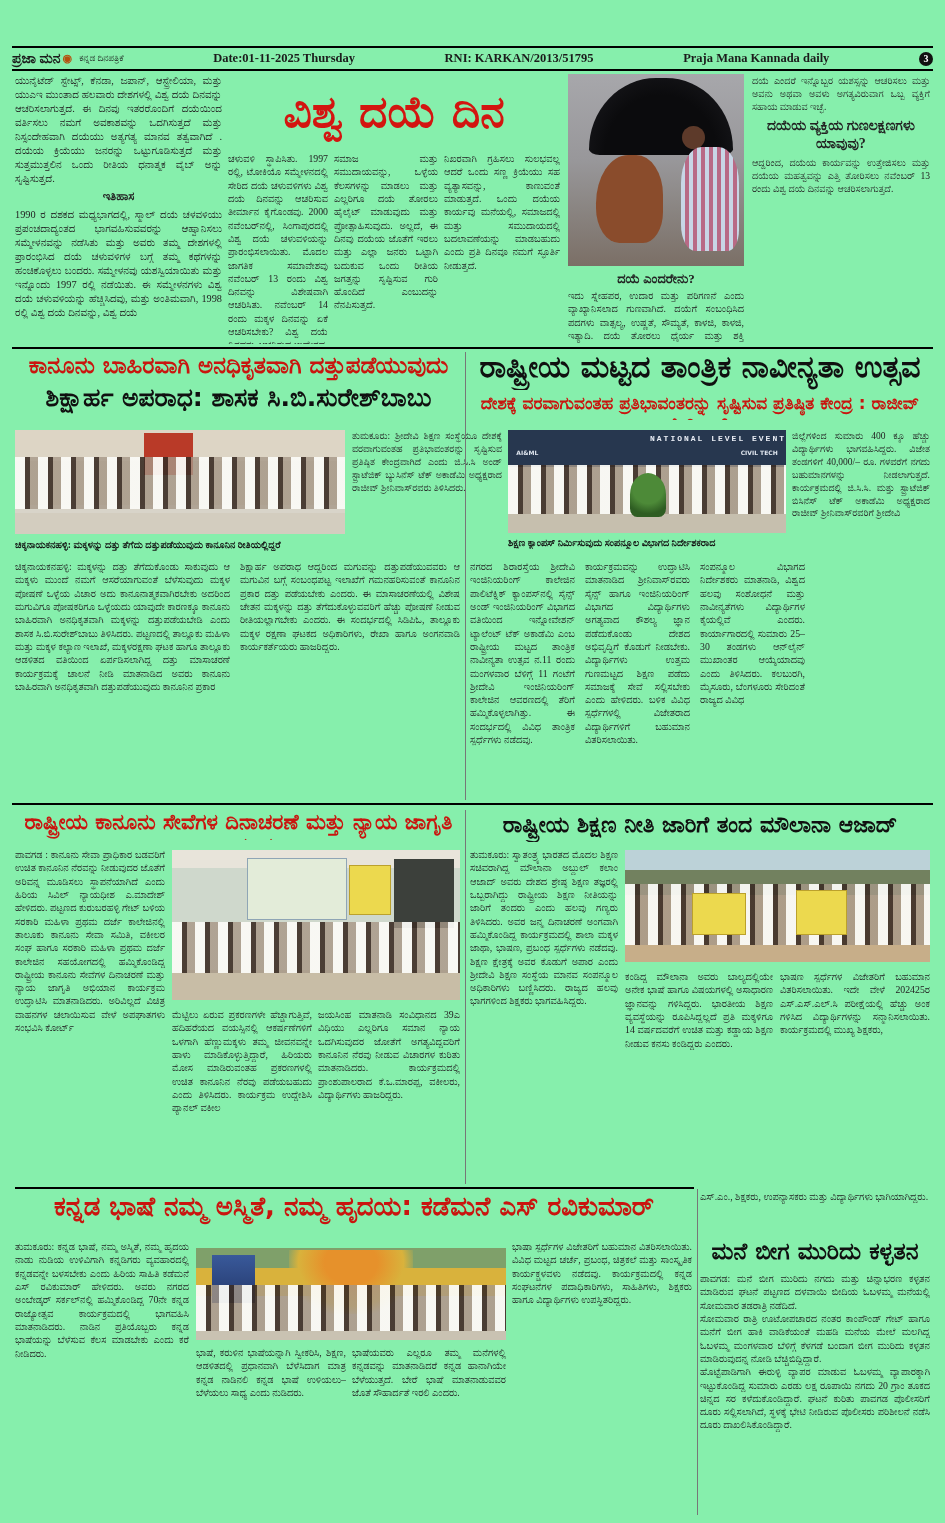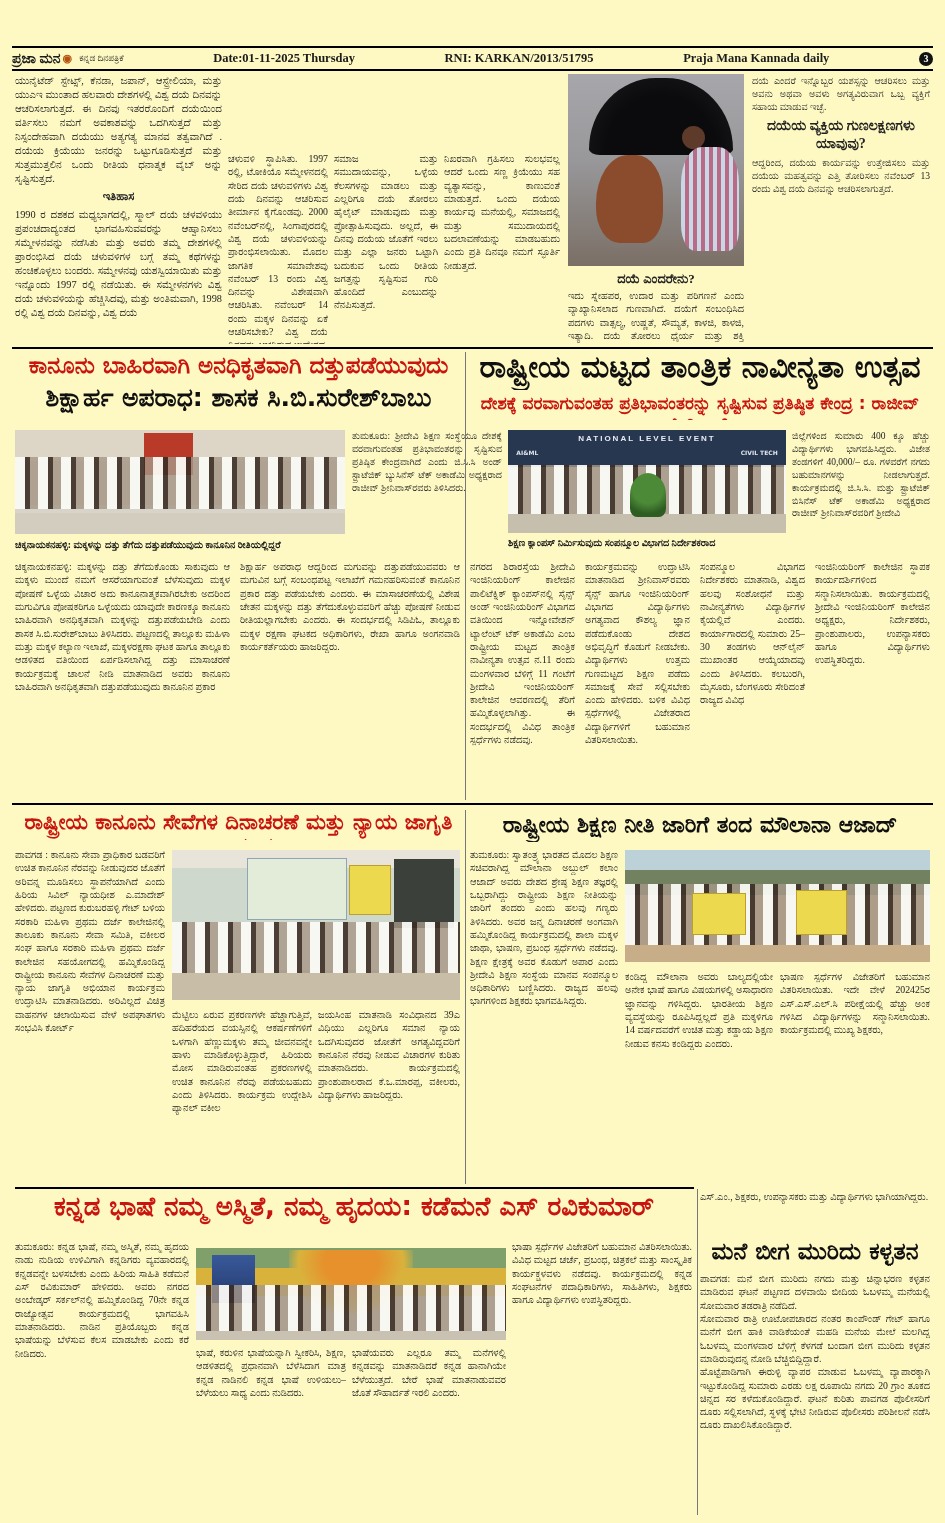--- a/index.html
+++ b/index.html
@@ -1,16 +1,16 @@
 <!DOCTYPE html>
 <html><head>
 <meta charset="utf-8">
 <style>
   html,body{margin:0;padding:0;background:#e9e7e2;}
-  .page{position:relative;width:945px;height:1523px;background:#fef9c3;margin:0 auto;
+  .page{position:relative;width:945px;height:1523px;background:#86efac;margin:0 auto;
         font-family:"Liberation Serif", serif;color:#1b1b1b;overflow:hidden;}
   .rule{position:absolute;background:#000;}
   .vrule{position:absolute;background:#777;width:1px;}
   .txt{position:absolute;font-size:9.8px;line-height:1.36;text-align:justify;overflow:hidden;color:#222;}
   .cap{position:absolute;font-size:9.6px;font-weight:bold;color:#111;overflow:hidden;white-space:nowrap;}
   .photo{position:absolute;overflow:hidden;background:#cfc9bd;}
   .photo>div{position:absolute;}
   
   .mast{position:absolute;left:12px;right:12px;top:48px;height:21px;display:flex;align-items:center;
         justify-content:space-between;font-family:"Liberation Serif",serif;}
@@ -79,21 +79,21 @@
   
   .umb{left:12%;top:2%;width:82%;height:40%;background:radial-gradient(ellipse at 50% 100%,#0b0b0d 55%,#1d1d22 100%);
        border-radius:50% 50% 8% 8%/100% 100% 8% 8%;}
   .dog{left:16%;top:42%;width:38%;height:46%;background:#8a4c2c;border-radius:48% 40% 30% 35%/55% 45% 35% 40%;}
   .girlhead{right:22%;top:27%;width:13%;height:12%;background:#5d3a2a;border-radius:50%;}
   .girl{right:3%;top:38%;width:33%;height:54%;background:repeating-linear-gradient(90deg,#c8d6e6 0 4px,#b86a86 4px 8px);
         border-radius:35% 35% 20% 25%;}
   .crowdband{left:0;width:100%;background:repeating-linear-gradient(90deg,rgba(250,250,246,.95) 0 10px,rgba(60,46,38,.9) 10px 15px,rgba(166,152,136,.8) 15px 23px);}
   .redban{left:39%;top:3%;width:15%;height:40%;background:#b93a28;}
   .tableband{bottom:0;left:0;width:100%;height:20%;background:#d3cdbf;}
-  .bannertext{left:0;top:4%;width:100%;text-align:center;color:#e8ecf4;font-family:Liberation Sans, sans-serif;
+  .bannertext{left:0;top:4%;width:100%;text-align:right;color:#e8ecf4;font-family:Liberation Mono, monospace;
               font-size:8px;font-weight:bold;letter-spacing:2px;}
   .bside{color:#dfe5ee;font-family:"DejaVu Sans",sans-serif;font-size:6px;font-weight:bold;top:18%;}
   .flowers{left:44%;top:42%;width:13%;height:42%;background:radial-gradient(circle at 50% 35%,#4d8a38 45%,#2e5d22 75%);border-radius:50% 50% 20% 20%;}
   .greenban{left:26%;top:5%;width:34%;height:40%;background:#e3ecd9;border:1px solid #8fa5b5;}
   .yellowban{background:#ecd94e;border:1px solid #bba12c;}
   .board{right:2%;top:6%;width:21%;height:46%;background:#3c403b;}
   .amb{left:5%;top:8%;width:14%;height:52%;background:linear-gradient(180deg,#39599a,#24386b);}
   .arch{left:30%;top:2%;width:40%;height:70%;background:radial-gradient(ellipse at 50% 20%,#e6912b 30%,#d9b23c 60%,transparent 75%);}
 </style>
 </head>
@@ -114,20 +114,23 @@
     <div class="pagenum">3</div>
   </div>
   <div class="rule" style="left:12px;right:12px;top:69px;height:2px;"></div>
 
   <div class="txt" id="k-col1">
     <span>ಯುನೈಟೆಡ್ ಸ್ಟೇಟ್ಸ್, ಕೆನಡಾ, ಜಪಾನ್, ಆಸ್ಟ್ರೇಲಿಯಾ, ಮತ್ತು ಯುಎಇ ಮುಂತಾದ ಹಲವಾರು ದೇಶಗಳಲ್ಲಿ ವಿಶ್ವ ದಯೆ ದಿನವನ್ನು ಆಚರಿಸಲಾಗುತ್ತದೆ. ಈ ದಿನವು ಇತರರೊಂದಿಗೆ ದಯೆಯಿಂದ ವರ್ತಿಸಲು ನಮಗೆ ಅವಕಾಶವನ್ನು ಒದಗಿಸುತ್ತದೆ ಮತ್ತು ನಿಸ್ಸಂದೇಹವಾಗಿ ದಯೆಯು ಅತ್ಯಗತ್ಯ ಮಾನವ ತತ್ವವಾಗಿದೆ . ದಯೆಯ ಕ್ರಿಯೆಯು ಜನರನ್ನು ಒಟ್ಟುಗೂಡಿಸುತ್ತದೆ ಮತ್ತು ಸುತ್ತಮುತ್ತಲಿನ ಒಂದು ರೀತಿಯ ಧನಾತ್ಮಕ ವೈಬ್ ಅನ್ನು ಸೃಷ್ಟಿಸುತ್ತದೆ.</span>
     <div class="subhead-center">ಇತಿಹಾಸ</div>
     <span>1990 ರ ದಶಕದ ಮಧ್ಯಭಾಗದಲ್ಲಿ, ಸ್ಮಾಲ್ ದಯೆ ಚಳವಳಿಯು ಪ್ರಪಂಚದಾದ್ಯಂತದ ಭಾಗವಹಿಸುವವರನ್ನು ಆಹ್ವಾನಿಸಲು ಸಮ್ಮೇಳನವನ್ನು ನಡೆಸಿತು ಮತ್ತು ಅವರು ತಮ್ಮ ದೇಶಗಳಲ್ಲಿ ಪ್ರಾರಂಭಿಸಿದ ದಯೆ ಚಳುವಳಿಗಳ ಬಗ್ಗೆ ತಮ್ಮ ಕಥೆಗಳನ್ನು ಹಂಚಿಕೊಳ್ಳಲು ಬಂದರು. ಸಮ್ಮೇಳನವು ಯಶಸ್ವಿಯಾಯಿತು ಮತ್ತು ಇನ್ನೊಂದು 1997 ರಲ್ಲಿ ನಡೆಯಿತು. ಈ ಸಮ್ಮೇಳನಗಳು ವಿಶ್ವ ದಯೆ ಚಳುವಳಿಯನ್ನು ಹೆಚ್ಚಿಸಿದವು, ಮತ್ತು ಅಂತಿಮವಾಗಿ, 1998 ರಲ್ಲಿ ವಿಶ್ವ ದಯೆ ದಿನವನ್ನು, ವಿಶ್ವ ದಯೆ</span>
   </div>
 
+  <div class="hl" id="k-title">
+      <span>ವಿಶ್ವ ದಯೆ ದಿನ</span>
+    </div>
 
   <div class="txt" id="k-c2">ಚಳುವಳಿ ಸ್ಥಾಪಿಸಿತು. 1997 ರಲ್ಲಿ, ಟೋಕಿಯೊ ಸಮ್ಮೇಳನದಲ್ಲಿ ಸೇರಿದ ದಯೆ ಚಳುವಳಿಗಳು ವಿಶ್ವ ದಯೆ ದಿನವನ್ನು ಆಚರಿಸುವ ತೀರ್ಮಾನ ಕೈಗೊಂಡವು. 2000 ನವೆಂಬರ್‌ನಲ್ಲಿ, ಸಿಂಗಾಪುರದಲ್ಲಿ ವಿಶ್ವ ದಯೆ ಚಳುವಳಿಯನ್ನು ಪ್ರಾರಂಭಿಸಲಾಯಿತು. ಮೊದಲ ಜಾಗತಿಕ ಸಮಾವೇಶವು ನವೆಂಬರ್ 13 ರಂದು ವಿಶ್ವ ದಿನವನ್ನು ವಿಶೇಷವಾಗಿ ಆಚರಿಸಿತು. ನವೆಂಬರ್ 14 ರಂದು ಮಕ್ಕಳ ದಿನವನ್ನು ಏಕೆ ಆಚರಿಸಬೇಕು? ವಿಶ್ವ ದಯೆ ದಿನವನ್ನು ಆಚರಿಸುವ ಉದ್ದೇಶವ</div>
   <div class="txt" id="k-c4">ನಿಖರವಾಗಿ ಗ್ರಹಿಸಲು ಸುಲಭವಲ್ಲ ಆದರೆ ಒಂದು ಸಣ್ಣ ಕ್ರಿಯೆಯು ಸಹ ವ್ಯತ್ಯಾಸವನ್ನು, ಕಾಣುವಂತೆ ಮಾಡುತ್ತದೆ. ಒಂದು ದಯೆಯ ಕಾರ್ಯವು ಮನೆಯಲ್ಲಿ, ಸಮಾಜದಲ್ಲಿ ಮತ್ತು ಸಮುದಾಯದಲ್ಲಿ ಬದಲಾವಣೆಯನ್ನು ಮಾಡಬಹುದು ಎಂದು ಪ್ರತಿ ದಿನವೂ ನಮಗೆ ಸ್ಫೂರ್ತಿ ನೀಡುತ್ತದೆ.</div>
   <div class="txt" id="k-c3">ಸಮಾಜ ಮತ್ತು ಸಮುದಾಯವನ್ನು, ಒಳ್ಳೆಯ ಕೆಲಸಗಳನ್ನು ಮಾಡಲು ಮತ್ತು ಎಲ್ಲರಿಗೂ ದಯೆ ತೋರಲು ಹೈಲೈಟ್ ಮಾಡುವುದು ಮತ್ತು ಪ್ರೋತ್ಸಾಹಿಸುವುದು. ಅಲ್ಲದೆ, ಈ ದಿನವು ದಯೆಯ ಜೊತೆಗೆ ಇರಲು ಮತ್ತು ಎಲ್ಲಾ ಜನರು ಒಟ್ಟಾಗಿ ಬದುಕುವ ಒಂದು ರೀತಿಯ ಜಗತ್ತನ್ನು ಸೃಷ್ಟಿಸುವ ಗುರಿ ಹೊಂದಿದೆ ಎಂಬುದನ್ನು ನೆನಪಿಸುತ್ತದೆ.</div>
 
   <div class="photo" id="k-photo">
     <div class="umb"></div>
     <div class="dog"></div>
     <div class="girlhead"></div>
     <div class="girl"></div>
@@ -164,21 +167,20 @@
   <div class="txt" id="t-side">ಜಿಲ್ಲೆಗಳಿಂದ ಸುಮಾರು 400 ಕ್ಕೂ ಹೆಚ್ಚು ವಿದ್ಯಾರ್ಥಿಗಳು ಭಾಗವಹಿಸಿದ್ದರು. ವಿಜೇತ ತಂಡಗಳಿಗೆ 40,000/– ರೂ. ಗಳವರೆಗೆ ನಗದು ಬಹುಮಾನಗಳನ್ನು ನೀಡಲಾಗುತ್ತದೆ. ಕಾರ್ಯಕ್ರಮದಲ್ಲಿ ಜಿ.ಸಿ.ಸಿ. ಮತ್ತು ಸ್ಟ್ರಾಟೆಜಿಕ್ ಬಿಸಿನೆಸ್ ಟೆಕ್ ಅಕಾಡೆಮಿ ಅಧ್ಯಕ್ಷರಾದ ರಾಜೀವ್ ಶ್ರೀನಿವಾಸ್‌ರವರಿಗೆ ಶ್ರೀದೇವಿ</div>
 
   <div class="cap" id="a-cap">ಚಿಕ್ಕನಾಯಕನಹಳ್ಳಿ: ಮಕ್ಕಳನ್ನು ದತ್ತು ತೆಗೆದು ದತ್ತುಪಡೆಯುವುದು ಕಾನೂನಿನ ರೀತಿಯಲ್ಲಿದ್ದರೆ</div>
   <div class="cap" id="t-cap">ಶಿಕ್ಷಣ ಕ್ಯಾಂಪಸ್ ನಿರ್ಮಿಸುವುದು ಸಂಪನ್ಮೂಲ ವಿಭಾಗದ ನಿರ್ದೇಶಕರಾದ</div>
 
   <div class="txt" id="a-b1">ಚಿಕ್ಕನಾಯಕನಹಳ್ಳಿ: ಮಕ್ಕಳನ್ನು ದತ್ತು ತೆಗೆದುಕೊಂಡು ಸಾಕುವುದು ಆ ಮಕ್ಕಳು ಮುಂದೆ ನಮಗೆ ಆಸರೆಯಾಗುವಂತೆ ಬೆಳೆಸುವುದು ಮಕ್ಕಳ ಪೋಷಣೆ ಒಳ್ಳೆಯ ವಿಚಾರ ಅದು ಕಾನೂನಾತ್ಮಕವಾಗಿರಬೇಕು ಅದರಿಂದ ಮಗುವಿಗೂ ಪೋಷಕರಿಗೂ ಒಳ್ಳೆಯದು ಯಾವುದೇ ಕಾರಣಕ್ಕೂ ಕಾನೂನು ಬಾಹಿರವಾಗಿ ಅನಧಿಕೃತವಾಗಿ ಮಕ್ಕಳನ್ನು ದತ್ತುಪಡೆಯಬೇಡಿ ಎಂದು ಶಾಸಕ ಸಿ.ಬಿ.ಸುರೇಶ್‌ಬಾಬು ತಿಳಿಸಿದರು. ಪಟ್ಟಣದಲ್ಲಿ ತಾಲ್ಲೂಕು ಮಹಿಳಾ ಮತ್ತು ಮಕ್ಕಳ ಕಲ್ಯಾಣ ಇಲಾಖೆ, ಮಕ್ಕಳರಕ್ಷಣಾ ಘಟಕ ಹಾಗೂ ತಾಲ್ಲೂಕು ಆಡಳಿತದ ವತಿಯಿಂದ ಏರ್ಪಡಿಸಲಾಗಿದ್ದ ದತ್ತು ಮಾಸಾಚರಣೆ ಕಾರ್ಯಕ್ರಮಕ್ಕೆ ಚಾಲನೆ ನೀಡಿ ಮಾತನಾಡಿದ ಅವರು ಕಾನೂನು ಬಾಹಿರವಾಗಿ ಅನಧಿಕೃತವಾಗಿ ದತ್ತುಪಡೆಯುವುದು ಕಾನೂನಿನ ಪ್ರಕಾರ</div>
   <div class="txt" id="a-b2">ಶಿಕ್ಷಾರ್ಹ ಅಪರಾಧ ಆದ್ದರಿಂದ ಮಗುವನ್ನು ದತ್ತುಪಡೆಯುವವರು ಆ ಮಗುವಿನ ಬಗ್ಗೆ ಸಂಬಂಧಪಟ್ಟ ಇಲಾಖೆಗೆ ಗಮನಹರಿಸುವಂತೆ ಕಾನೂನಿನ ಪ್ರಕಾರ ದತ್ತು ಪಡೆಯಬೇಕು ಎಂದರು. ಈ ಮಾಸಾಚರಣೆಯಲ್ಲಿ ವಿಶೇಷ ಚೇತನ ಮಕ್ಕಳನ್ನು ದತ್ತು ತೆಗೆದುಕೊಳ್ಳುವವರಿಗೆ ಹೆಚ್ಚು ಪೋಷಣೆ ನೀಡುವ ರೀತಿಯಲ್ಲಾಗಬೇಕು ಎಂದರು. ಈ ಸಂದರ್ಭದಲ್ಲಿ ಸಿಡಿಪಿಓ, ತಾಲ್ಲೂಕು ಮಕ್ಕಳ ರಕ್ಷಣಾ ಘಟಕದ ಅಧಿಕಾರಿಗಳು, ರೇಖಾ ಹಾಗೂ ಅಂಗನವಾಡಿ ಕಾರ್ಯಕರ್ತೆಯರು ಹಾಜರಿದ್ದರು.</div>
   <div class="txt" id="t-b1">ನಗರದ ಶಿರಾರಸ್ತೆಯ ಶ್ರೀದೇವಿ ಇಂಜಿನಿಯರಿಂಗ್ ಕಾಲೇಜಿನ ಪಾಲಿಟೆಕ್ನಿಕ್ ಕ್ಯಾಂಪಸ್‌ನಲ್ಲಿ ಸೈನ್ಸ್ ಅಂಡ್ ಇಂಜಿನಿಯರಿಂಗ್ ವಿಭಾಗದ ವತಿಯಿಂದ ಇನ್ನೋವೇಶನ್ ಟ್ಯಾಲೆಂಟ್ ಟೆಕ್ ಅಕಾಡೆಮಿ ಎಂಬ ರಾಷ್ಟ್ರೀಯ ಮಟ್ಟದ ತಾಂತ್ರಿಕ ನಾವೀನ್ಯತಾ ಉತ್ಸವ ನ.11 ರಂದು ಮಂಗಳವಾರ ಬೆಳಿಗ್ಗೆ 11 ಗಂಟೆಗೆ ಶ್ರೀದೇವಿ ಇಂಜಿನಿಯರಿಂಗ್ ಕಾಲೇಜಿನ ಆವರಣದಲ್ಲಿ ತೆರಿಗೆ ಹಮ್ಮಿಕೊಳ್ಳಲಾಗಿತ್ತು. ಈ ಸಂದರ್ಭದಲ್ಲಿ ವಿವಿಧ ತಾಂತ್ರಿಕ ಸ್ಪರ್ಧೆಗಳು ನಡೆದವು.</div>
   <div class="txt" id="t-b2">ಕಾರ್ಯಕ್ರಮವನ್ನು ಉದ್ಘಾಟಿಸಿ ಮಾತನಾಡಿದ ಶ್ರೀನಿವಾಸ್‌ರವರು ಸೈನ್ಸ್ ಹಾಗೂ ಇಂಜಿನಿಯರಿಂಗ್ ವಿಭಾಗದ ವಿದ್ಯಾರ್ಥಿಗಳು ಅಗತ್ಯವಾದ ಕೌಶಲ್ಯ ಜ್ಞಾನ ಪಡೆದುಕೊಂಡು ದೇಶದ ಅಭಿವೃದ್ಧಿಗೆ ಕೊಡುಗೆ ನೀಡಬೇಕು. ವಿದ್ಯಾರ್ಥಿಗಳು ಉತ್ತಮ ಗುಣಮಟ್ಟದ ಶಿಕ್ಷಣ ಪಡೆದು ಸಮಾಜಕ್ಕೆ ಸೇವೆ ಸಲ್ಲಿಸಬೇಕು ಎಂದು ಹೇಳಿದರು. ಬಳಿಕ ವಿವಿಧ ಸ್ಪರ್ಧೆಗಳಲ್ಲಿ ವಿಜೇತರಾದ ವಿದ್ಯಾರ್ಥಿಗಳಿಗೆ ಬಹುಮಾನ ವಿತರಿಸಲಾಯಿತು.</div>
   <div class="txt" id="t-b3">ಸಂಪನ್ಮೂಲ ವಿಭಾಗದ ನಿರ್ದೇಶಕರು ಮಾತನಾಡಿ, ವಿಶ್ವದ ಹಲವು ಸಂಶೋಧನೆ ಮತ್ತು ನಾವೀನ್ಯತೆಗಳು ವಿದ್ಯಾರ್ಥಿಗಳ ಕೈಯಲ್ಲಿವೆ ಎಂದರು. ಕಾರ್ಯಾಗಾರದಲ್ಲಿ ಸುಮಾರು 25–30 ತಂಡಗಳು ಆನ್‌ಲೈನ್ ಮುಖಾಂತರ ಆಯ್ಕೆಯಾದವು ಎಂದು ತಿಳಿಸಿದರು. ಕಲಬುರಗಿ, ಮೈಸೂರು, ಬೆಂಗಳೂರು ಸೇರಿದಂತೆ ರಾಜ್ಯದ ವಿವಿಧ</div>
-  <div class="txt" id="t-b4">ಇಂಜಿನಿಯರಿಂಗ್ ಕಾಲೇಜಿನ ಸ್ಥಾಪಕ ಕಾರ್ಯದರ್ಶಿಗಳಿಂದ ಸನ್ಮಾನಿಸಲಾಯಿತು. ಕಾರ್ಯಕ್ರಮದಲ್ಲಿ ಶ್ರೀದೇವಿ ಇಂಜಿನಿಯರಿಂಗ್ ಕಾಲೇಜಿನ ಅಧ್ಯಕ್ಷರು, ನಿರ್ದೇಶಕರು, ಪ್ರಾಂಶುಪಾಲರು, ಉಪನ್ಯಾಸಕರು ಹಾಗೂ ವಿದ್ಯಾರ್ಥಿಗಳು ಉಪಸ್ಥಿತರಿದ್ದರು.</div>
 
   <div class="vrule" style="left:465px;top:352px;height:448px;"></div>
   <div class="rule" style="left:12px;right:12px;top:803px;height:1.5px;"></div>
 
   <div class="hl red" id="l-h">ರಾಷ್ಟ್ರೀಯ ಕಾನೂನು ಸೇವೆಗಳ ದಿನಾಚರಣೆ ಮತ್ತು ನ್ಯಾಯ ಜಾಗೃತಿ ಅಭಿಯಾನ</div>
   <div class="hl" id="z-h">ರಾಷ್ಟ್ರೀಯ ಶಿಕ್ಷಣ ನೀತಿ ಜಾರಿಗೆ ತಂದ ಮೌಲಾನಾ ಆಜಾದ್</div>
 
   <div class="txt" id="l-c1">ಪಾವಗಡ : ಕಾನೂನು ಸೇವಾ ಪ್ರಾಧಿಕಾರ ಬಡವರಿಗೆ ಉಚಿತ ಕಾನೂನಿನ ನೆರವನ್ನು ನೀಡುವುದರ ಜೊತೆಗೆ ಅರಿವನ್ನ ಮೂಡಿಸಲು ಸ್ಥಾಪನೆಯಾಗಿದೆ ಎಂದು ಹಿರಿಯ ಸಿವಿಲ್ ನ್ಯಾಯಧೀಶ ಎ.ಮಾದೇಶ್ ಹೇಳಿದರು. ಪಟ್ಟಣದ ಕುರುಬರಹಳ್ಳಿ ಗೇಟ್ ಬಳಿಯ ಸರಕಾರಿ ಮಹಿಳಾ ಪ್ರಥಮ ದರ್ಜೆ ಕಾಲೇಜಿನಲ್ಲಿ ತಾಲೂಕು ಕಾನೂನು ಸೇವಾ ಸಮಿತಿ, ವಕೀಲರ ಸಂಘ ಹಾಗೂ ಸರಕಾರಿ ಮಹಿಳಾ ಪ್ರಥಮ ದರ್ಜೆ ಕಾಲೇಜಿನ ಸಹಯೋಗದಲ್ಲಿ ಹಮ್ಮಿಕೊಂಡಿದ್ದ ರಾಷ್ಟ್ರೀಯ ಕಾನೂನು ಸೇವೆಗಳ ದಿನಾಚರಣೆ ಮತ್ತು ನ್ಯಾಯ ಜಾಗೃತಿ ಅಭಿಯಾನ ಕಾರ್ಯಕ್ರಮ ಉದ್ಘಾಟಿಸಿ ಮಾತನಾಡಿದರು. ಅರಿವಿಲ್ಲದೆ ವಿಚಿತ್ರ ವಾಹನಗಳ ಚಲಾಯಿಸುವ ವೇಳೆ ಅಪಘಾತಗಳು ಸಂಭವಿಸಿ ಕೋರ್ಟ್</div>
   <div class="photo" id="l-photo">
     <div class="greenban"></div>

